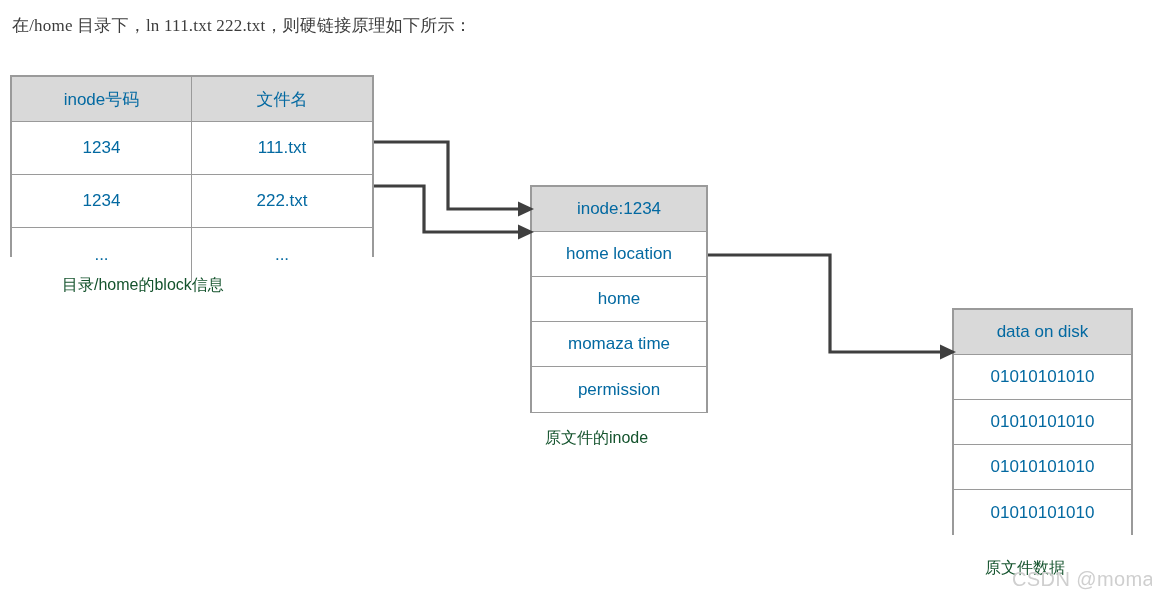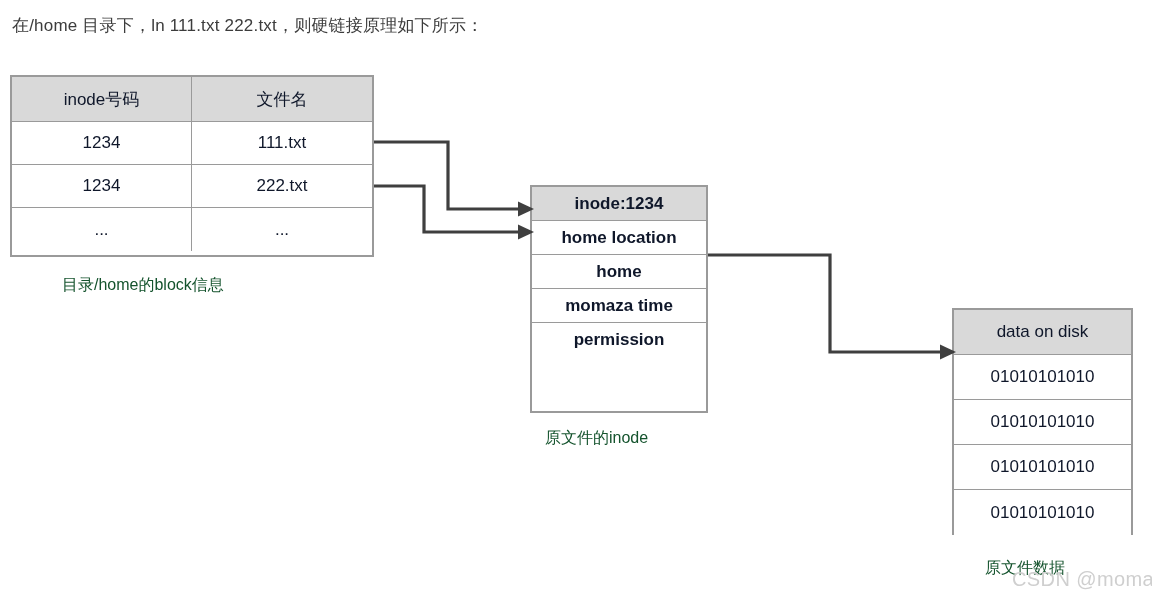--- a/index.html
+++ b/index.html
@@ -20,55 +20,56 @@
   
   .page-title {
     position: absolute;
     left: 12px;
     top: 14px;
     font-size: 17px;
     line-height: 24px;
     color: #3c3c3c;
     white-space: nowrap;
     letter-spacing: 0.2px;
+    font-family: Liberation Serif, serif;
   }
 
   
   .frame {
     position: absolute;
     box-sizing: border-box;
     border: 2px solid #9a9a9a;
     background: #ffffff;
   }
   .cell {
     box-sizing: border-box;
     border-bottom: 1px solid #9a9a9a;
     display: flex;
     align-items: center;
     justify-content: center;
     font-size: 17px;
-    color: #0f172a;
+    color: #0369a1;
     background: #ffffff;
     white-space: nowrap;
   }
   .cell.last { border-bottom: none; }
   .cell.head {
     background: #d9d9d9;
   }
 
   
   #dir-table {
     left: 10px;
     top: 75px;
     width: 364px;
     height: 182px;
   }
   #dir-table .row {
     display: flex;
-    height: 43px;
+    height: 53px;
   }
   #dir-table .row.r-head { height: 45px; }
   #dir-table .col-a {
     width: 50%;
     border-right: 1px solid #9a9a9a;
   }
   #dir-table .col-b { width: 50%; }
   #dir-table .row:last-child .cell { border-bottom: none; }
 
   .caption {
@@ -79,21 +80,21 @@
   }
   #dir-caption { left: 62px; top: 275px; }
 
   
   #inode-box {
     left: 530px;
     top: 185px;
     width: 178px;
     height: 228px;
   }
-  #inode-box .cell { height: 34px; font-weight: bold; }
+  #inode-box .cell { height: 45px; }
   #inode-caption { left: 545px; top: 428px; }
 
   
   #data-box {
     left: 952px;
     top: 308px;
     width: 181px;
     height: 227px;
   }
   #data-box .cell { height: 45px; }

